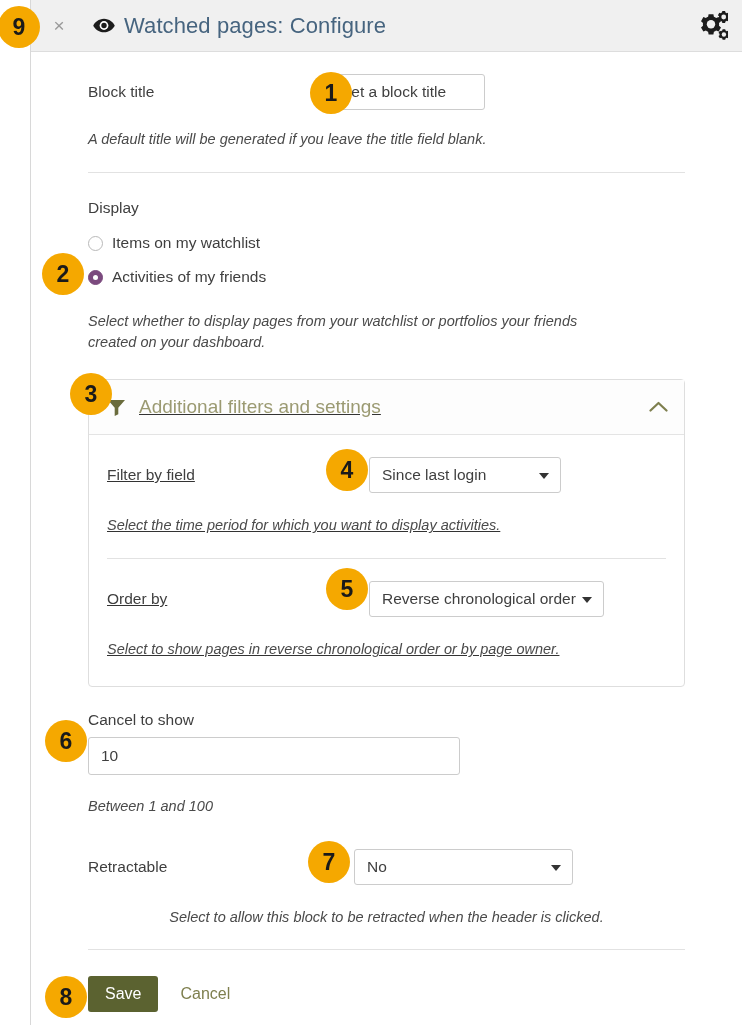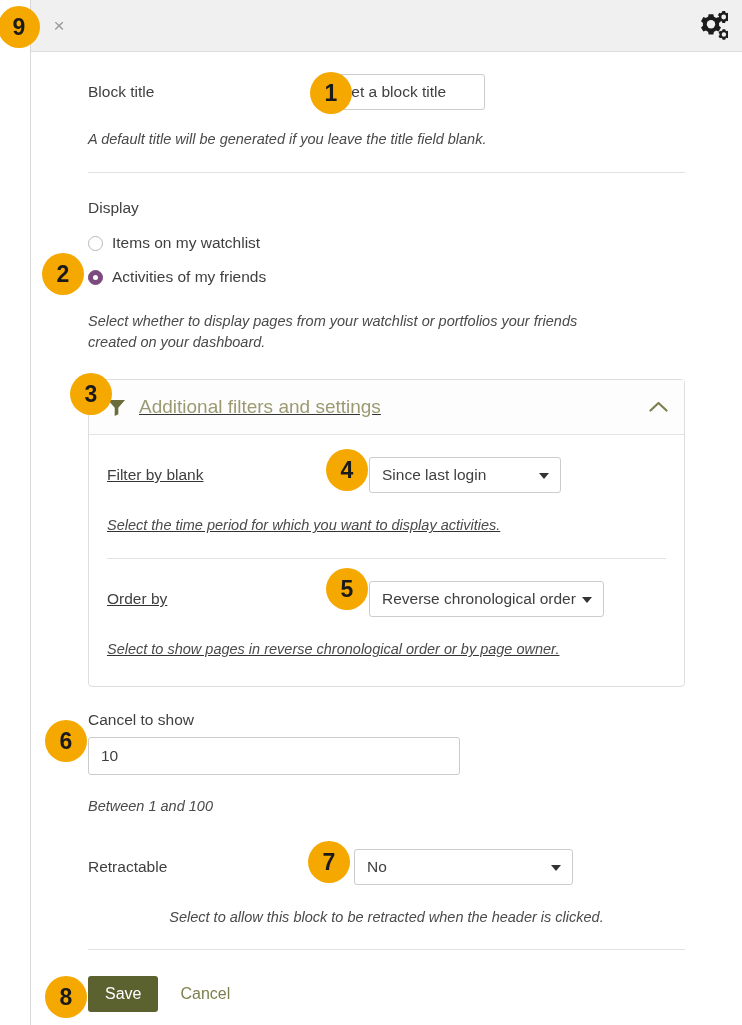--- a/index.html
+++ b/index.html
@@ -259,20 +259,30 @@
   .b8 { left: 45px;  top: 976px; }
 </style>
 </head>
 <body>
 
 <div class="modal">
 
   <div class="modal-header">
     <button class="close-btn">×</button>
 
+    <div class="header-title">
+      <span class="eye-icon">
+        <svg width="22" height="15" viewBox="0 0 22 15" aria-hidden="true">
+          <path d="M11 0.8C5.8 0.8 1.7 4.6 0.4 7.3c-0.1 0.2-0.1 0.4 0 0.6C1.7 10.6 5.8 14.2 11 14.2s9.3-3.6 10.6-6.3c0.1-0.2 0.1-0.4 0-0.6C20.3 4.6 16.2 0.8 11 0.8z" fill="#1c1c1c"></path>
+          <circle cx="11" cy="7.5" r="4.4" fill="#ffffff"></circle>
+          <circle cx="11" cy="7.5" r="2.7" fill="#1c1c1c"></circle>
+        </svg>
+      </span>
+      <span>Watched pages: Configure</span>
+    </div>
 
     <span class="gear-icon">
       <svg width="34" height="32" viewBox="0 0 34 32" aria-hidden="true">
         <g fill="#1c1c1c">
           <path d="M14.6 4.2l-.5 2.6c-.8.3-1.6.7-2.2 1.2l-2.5-.9-2.4 4.1 2 1.7c-.1.4-.1.9-.1 1.4s0 .9.1 1.4l-2 1.7 2.4 4.1 2.5-.9c.7.5 1.4.9 2.2 1.2l.5 2.6h4.8l.5-2.6c.8-.3 1.6-.7 2.2-1.2l2.5.9 2.4-4.1-2-1.7c.1-.4.1-.9.1-1.4s0-.9-.1-1.4l2-1.7-2.4-4.1-2.5.9c-.7-.5-1.4-.9-2.2-1.2l-.5-2.6h-4.8z"></path>
           <circle cx="17" cy="14.3" r="4.2" fill="#f0f0f0"></circle>
           <path d="M28.3 1.1l-.3 1.5c-.5.2-.9.4-1.3.7l-1.4-.5-1.4 2.4 1.2 1c-.1.3-.1.5-.1.8s0 .5.1.8l-1.2 1 1.4 2.4 1.4-.5c.4.3.8.5 1.3.7l.3 1.5h2.8l.3-1.5c.5-.2.9-.4 1.3-.7l1.4.5 1.4-2.4-1.2-1c.1-.3.1-.5.1-.8s0-.5-.1-.8l1.2-1-1.4-2.4-1.4.5c-.4-.3-.8-.5-1.3-.7l-.3-1.5h-2.8z"></path>
           <circle cx="29.7" cy="7" r="2.4" fill="#f0f0f0"></circle>
           <path d="M28.6 19.2l-.3 1.4c-.4.2-.8.4-1.2.6l-1.3-.5-1.3 2.2 1.1.9c0 .2-.1.5-.1.7s0 .5.1.7l-1.1.9 1.3 2.2 1.3-.5c.4.3.7.5 1.2.6l.3 1.4h2.6l.3-1.4c.4-.2.8-.4 1.2-.6l1.3.5 1.3-2.2-1.1-.9c0-.2.1-.5.1-.7s0-.5-.1-.7l1.1-.9-1.3-2.2-1.3.5c-.4-.3-.7-.5-1.2-.6l-.3-1.4h-2.6z"></path>
           <circle cx="29.9" cy="24.5" r="2.2" fill="#f0f0f0"></circle>
@@ -318,21 +328,21 @@
         <span class="chevron-up">
           <svg width="19" height="12" viewBox="0 0 19 12" aria-hidden="true">
             <path d="M1.5 9.5L9.5 2l8 7.5" stroke="#7e7f4e" stroke-width="2.2" fill="none" stroke-linecap="round" stroke-linejoin="round"></path>
           </svg>
         </span>
       </div>
 
       <div class="panel-body">
 
         <div class="form-row">
-          <div class="form-label" style="width:262px;flex:0 0 262px;">Filter by blank</div>
+          <div class="form-label" style="width:262px;flex:0 0 262px;">Filter by field</div>
           <div class="select-wrap">
             <div class="select-box" style="width:192px;">Since last login</div>
             <span class="caret"></span>
           </div>
         </div>
         <div class="help-text" style="margin-top:22px;">Select the time period for which you want to display activities.</div>
 
         <div class="divider" style="margin-top:22px;"></div>
 
         <div class="form-row" style="margin-top:22px;">

